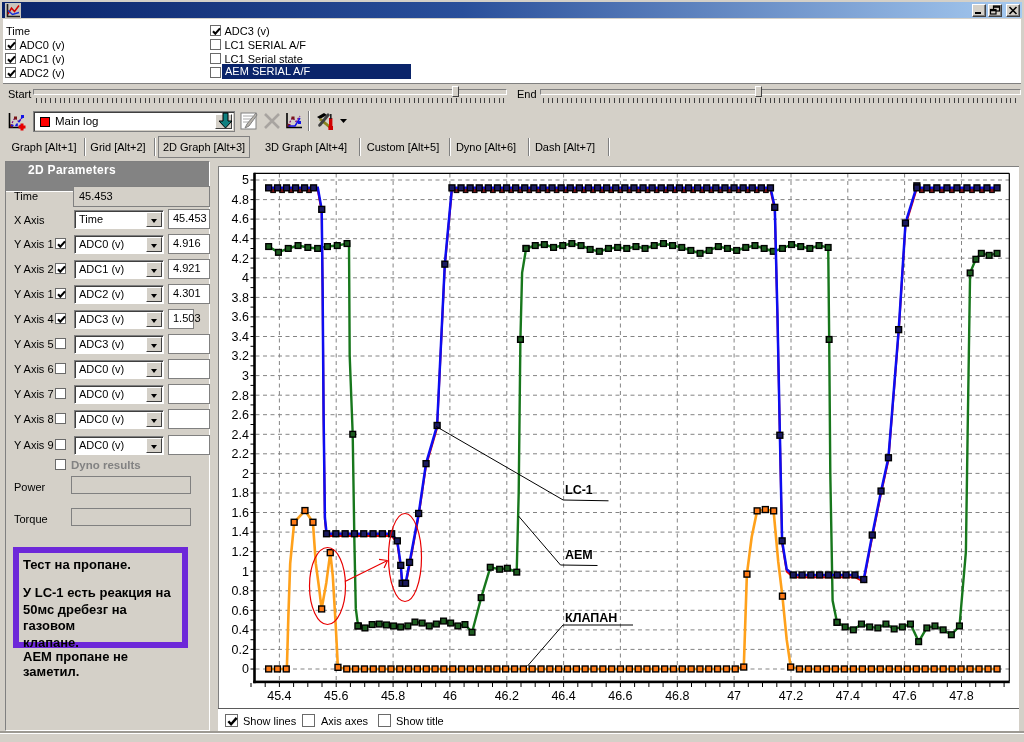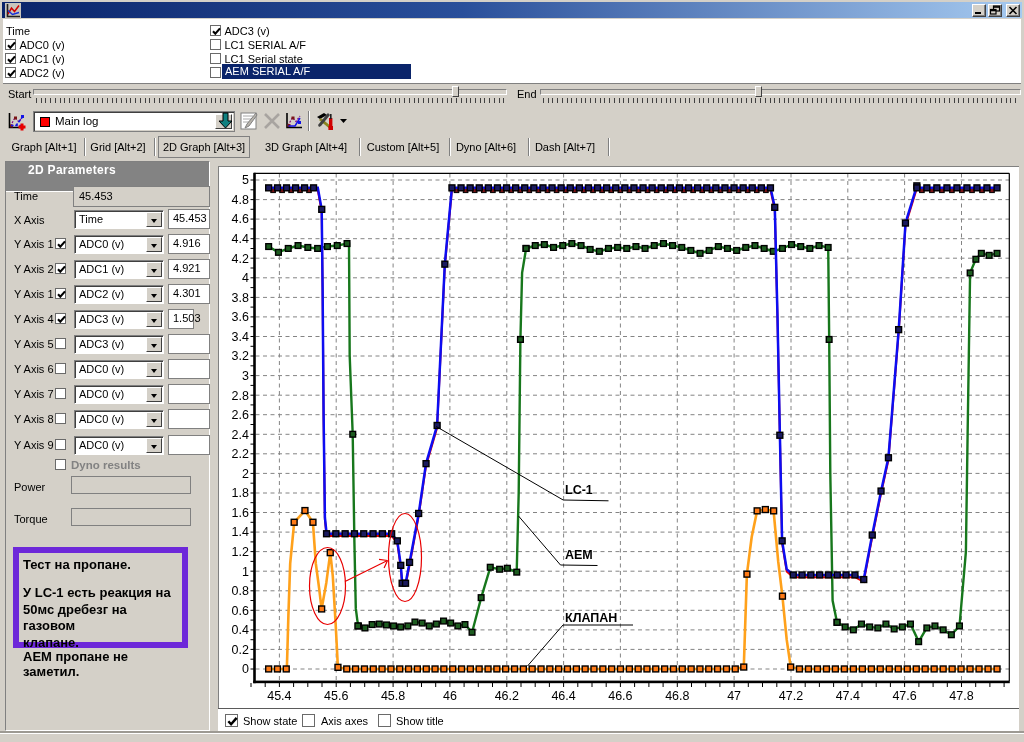--- a/index.html
+++ b/index.html
@@ -814,18 +814,18 @@
 <g font-family="Liberation Sans, sans-serif" font-size="12.5px" font-weight="bold" fill="#000">
 <text x="565" y="494">LC-1</text>
 <text x="565" y="559">AEM</text>
 <text x="565" y="622">КЛАПАН</text>
 </g>
 </svg>
 <div class="abs botrow">
 <div class="bcb" style="left:7px"><svg width="13" height="13" viewBox="0 0 11 11">
         <path d="M2 5.3 L4.3 7.8 L9 2.4" fill="none" stroke="#000" stroke-width="2.1"></path>
       </svg></div>
-<div class="blab" style="left:25px">Show state</div>
+<div class="blab" style="left:25px">Show lines</div>
 <div class="bcb" style="left:84px"></div>
 <div class="blab" style="left:103px">Axis axes</div>
 <div class="bcb" style="left:160px"></div>
 <div class="blab" style="left:178px">Show title</div>
 </div>
 <div class="abs statusbar"></div>
 </body></html>

